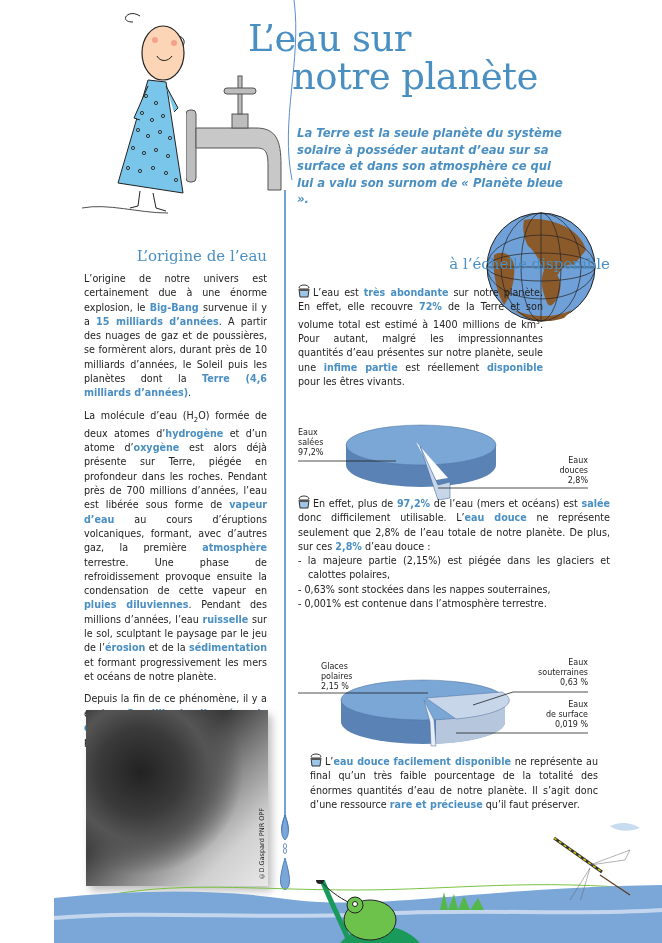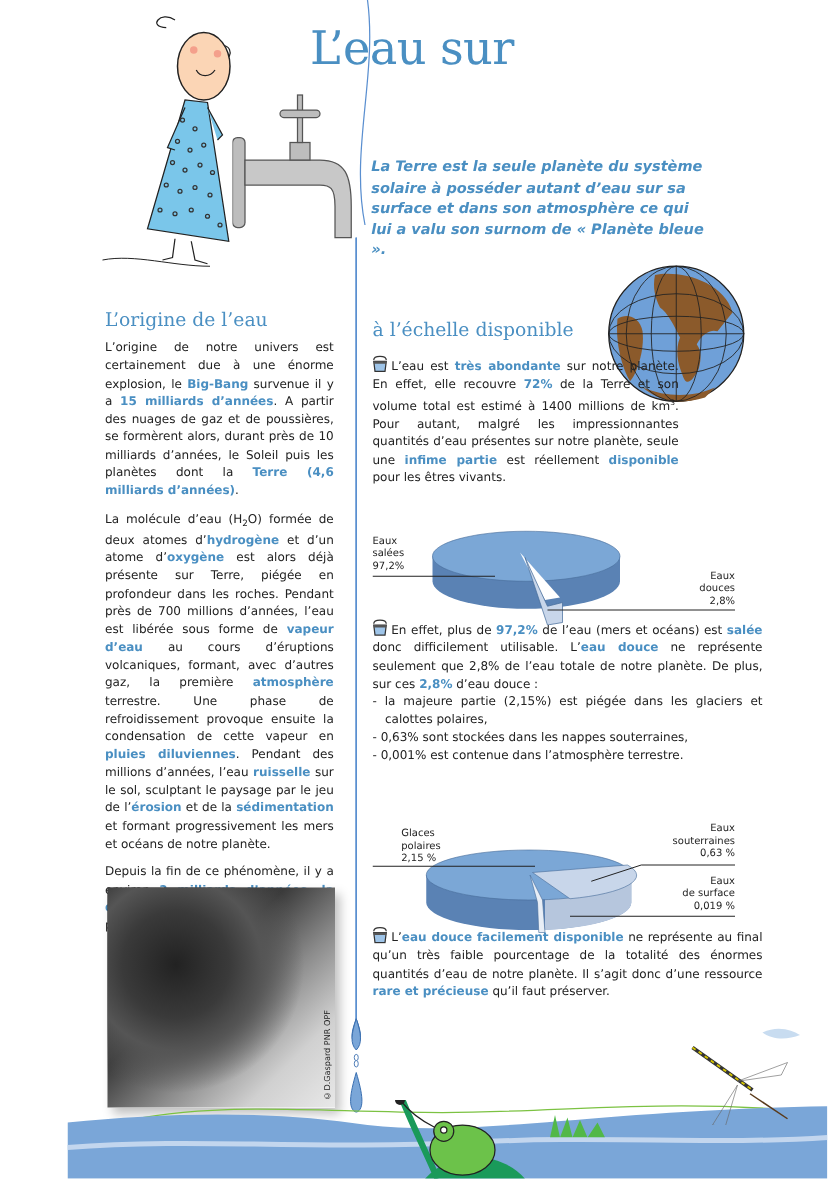--- a/index.html
+++ b/index.html
@@ -1,21 +1,21 @@
 <!DOCTYPE html>
 <html><head>
 <meta charset="utf-8">
 <style>
   html,body{margin:0;padding:0;background:#fff;}
   body{width:662px;height:943px;position:relative;overflow:hidden;font-family:"DejaVu Sans","Liberation Sans",sans-serif;color:#222;}
   .abs{position:absolute;}
   .title{left:248px;top:20px;color:#4a8fc2;font-family:"DejaVu Serif","Liberation Serif",serif;font-size:37px;line-height:38px;letter-spacing:-0.5px;}
   .title .l2{display:block;padding-left:44px;}
   .intro{left:297px;top:125px;width:270px;color:#4a8fc2;font-weight:bold;font-style:italic;font-size:11.6px;line-height:16.5px;}
-  .h2{color:#4a8fc2;font-family:"DejaVu Serif","Liberation Serif",serif;font-size:15px;line-height:20px;}
+  .h2{color:#4a8fc2;font-family:"DejaVu Serif","Liberation Serif",serif;font-size:15px;line-height:20px;text-align:right;}
   .body{font-size:9.6px;line-height:14.3px;text-align:justify;}
   .body p{margin:0 0 8px 0;}
   .hl{color:#4a8fc2;font-weight:bold;}
   .left{left:84px;top:266px;width:183px;}
   .right{left:298px;top:254px;width:312px;}
   .bucket{display:inline-block;width:12px;height:14px;vertical-align:-2px;margin-right:3px;}
   ul.dash{list-style:none;margin:0;padding:0;}
   ul.dash li{padding-left:10px;text-indent:-10px;}
   .chart-label{font-size:8px;line-height:10px;color:#222;}
   .credit{font-size:6.5px;color:#222;writing-mode:vertical-rl;transform:rotate(180deg);}
@@ -77,20 +77,21 @@
 <svg class="abs" style="left:186px;top:70px;" width="100" height="130">
   <rect x="0" y="40" width="10" height="72" rx="4" fill="#bdbdbd" stroke="#555"></rect>
   <path d="M10 58 L 70 58 C 90 58, 95 70, 95 95 L 95 120 L 82 120 L 82 95 C 82 80, 78 78, 70 78 L 10 78 Z" fill="#c8c8c8" stroke="#555"></path>
   <rect x="46" y="44" width="16" height="14" fill="#bdbdbd" stroke="#555"></rect>
   <rect x="52" y="6" width="4" height="38" fill="#bdbdbd" stroke="#555"></rect>
   <rect x="38" y="18" width="32" height="6" rx="3" fill="#bdbdbd" stroke="#555"></rect>
 </svg>
 
 <div class="abs title">
   <span>L’eau sur</span>
+  <span class="l2">notre planète</span>
 </div>
 
 <div class="abs intro">La Terre est la seule planète du système solaire à posséder autant d’eau sur sa surface et dans son atmosphère ce qui lui a valu son surnom de « Planète bleue ».</div>
 
 <svg class="abs" style="left:484px;top:210px;" width="115" height="115">
   <circle cx="57" cy="57" r="54" fill="#6fa0d8" stroke="#222" stroke-width="1"></circle>
   <path d="M40 10 C 60 6, 95 15, 102 40 L 90 55 C 80 52, 72 65, 70 75 L 60 60 C 55 50, 50 40, 44 36 C 40 28, 38 20, 40 10Z" fill="#8b5a2b"></path>
   <path d="M10 45 C 18 40, 28 44, 30 55 C 32 70, 25 90, 20 95 C 14 85, 8 65, 10 45Z" fill="#8b5a2b"></path>
   <path d="M60 60 C 72 60, 80 68, 75 85 C 70 95, 65 100, 62 90 C 58 80, 56 70, 60 60Z" fill="#8b5a2b"></path>
   <path d="M30 100 C 50 108, 70 108, 88 100 L 80 108 C 60 114, 45 112, 30 100Z" fill="#8b5a2b"></path>
@@ -201,21 +202,21 @@
     <div>0,63 %</div>
   </div>
   <div class="abs chart-label" style="left:220px;top:38px;width:70px;text-align:right;">
     <div>Eaux</div>
     <div>de surface</div>
     <div>0,019 %</div>
   </div>
 </div>
 
 <div class="abs body" style="left:298px;top:741px;width:312px;">
-  <p style="margin:0;">
+  <p style="margin:12px;">
     <svg class="bucket" viewBox="0 0 12 14">
         <path d="M1 4 C1 0, 11 0, 11 4" stroke="#333" fill="none"></path>
         <path d="M1 5 L2 13 L10 13 L11 5Z" fill="#9ec4e8" stroke="#333"></path>
         <rect x="1" y="5" width="10" height="2" fill="#555"></rect>
       </svg><span>L’</span><span class="hl">eau douce facilement disponible</span><span> ne représente au final qu’un très faible pourcentage de la totalité des énormes quantités d’eau de notre planète. Il s’agit donc d’une ressource </span><span class="hl">rare et précieuse</span><span> qu’il faut préserver.</span>
   </p>
 </div>
 
 <svg class="abs" style="left:54px;top:880px;" width="608" height="63">
   <path d="M40 18 C 120 0, 200 10, 300 10 C 400 10, 480 -2, 600 10" stroke="#7cc242" stroke-width="1" fill="none"></path>

